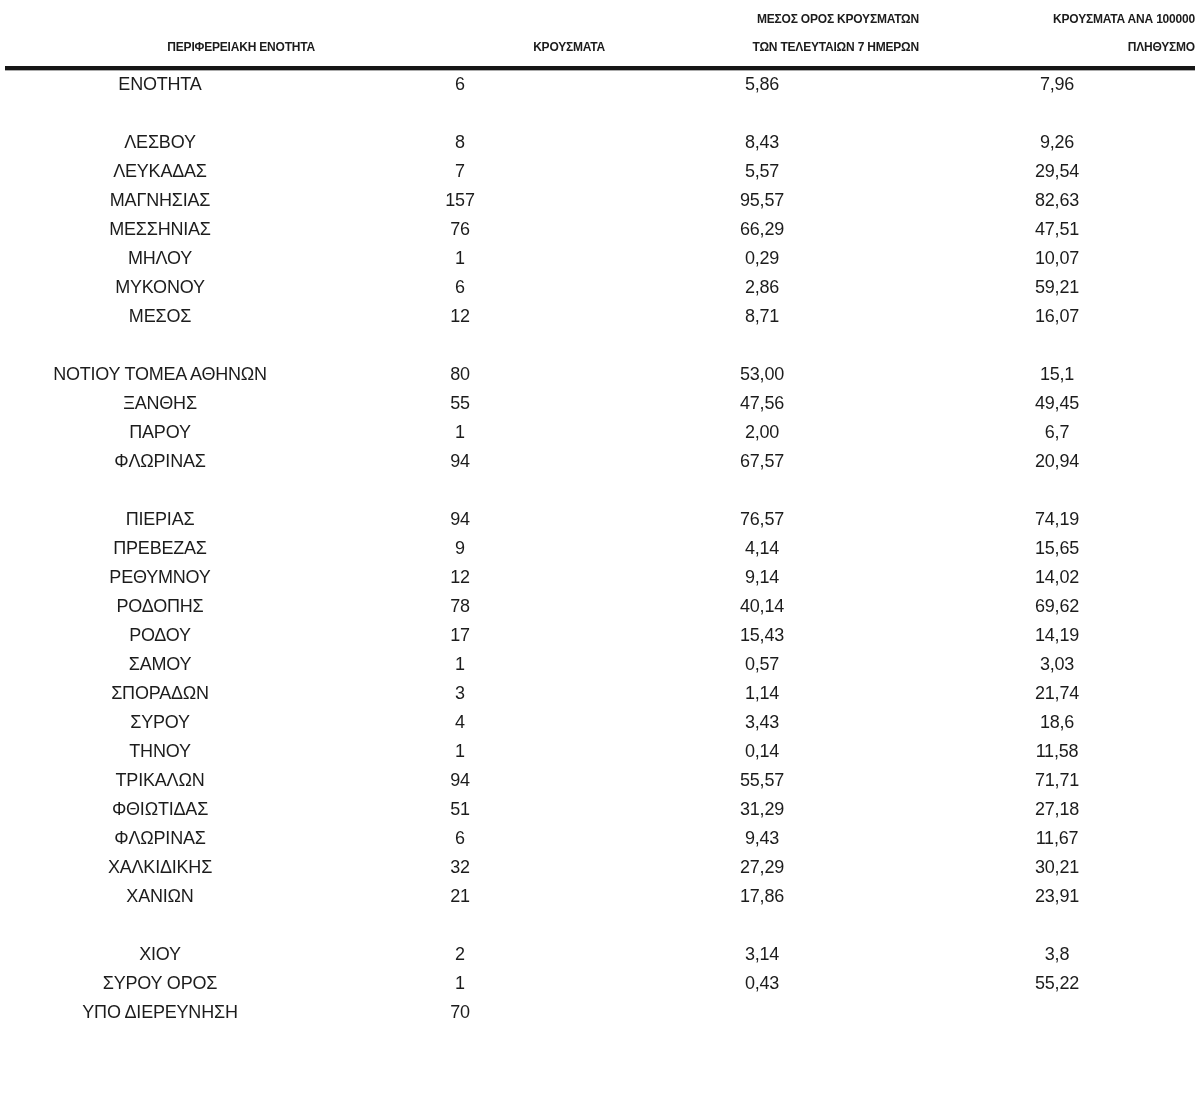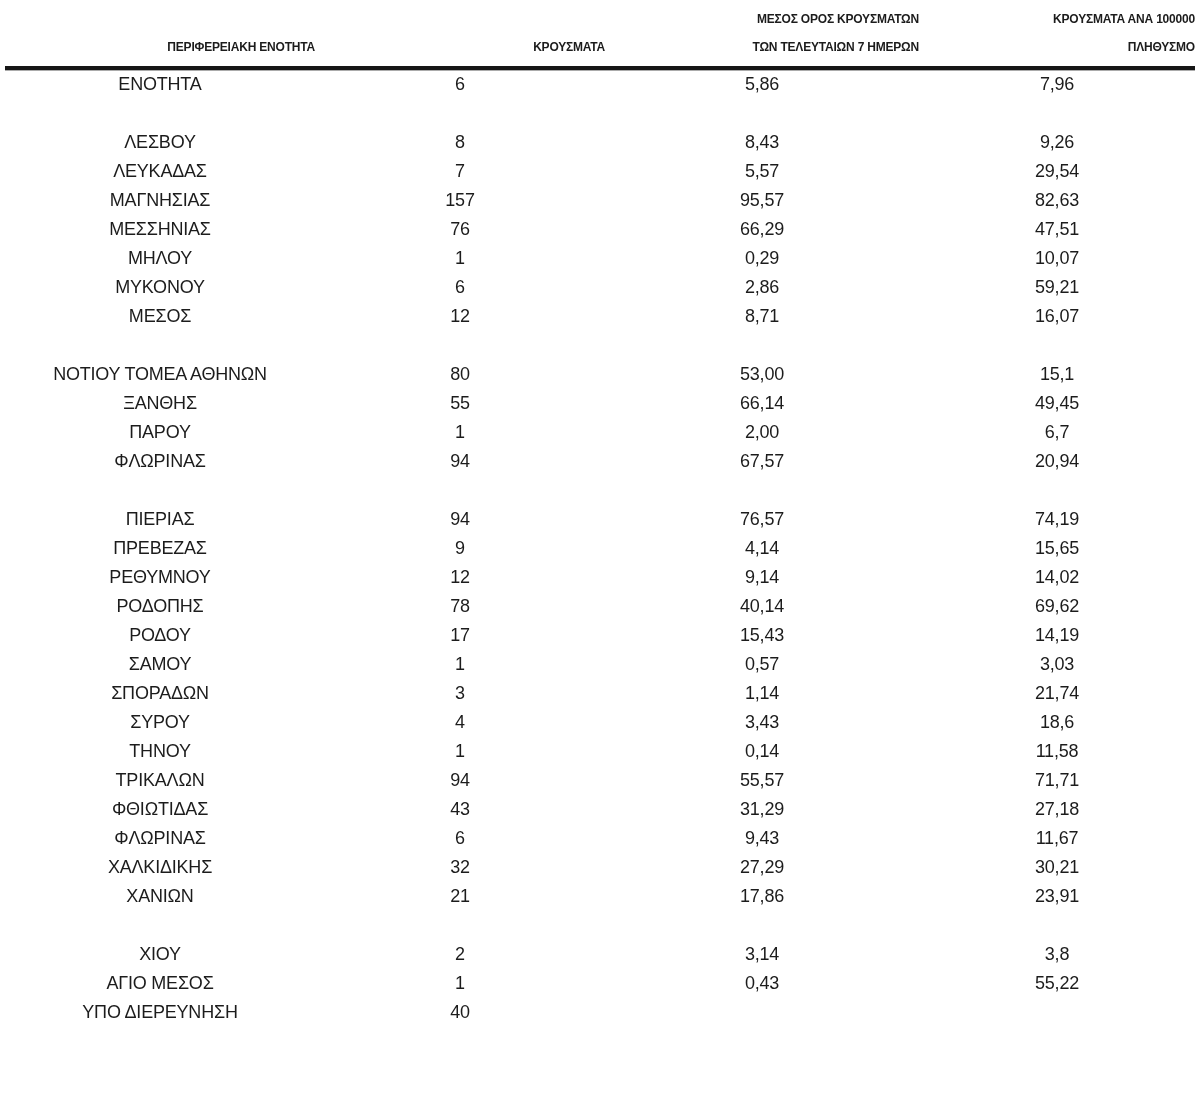--- a/index.html
+++ b/index.html
@@ -137,21 +137,21 @@
         </tr>
         <tr>
           <td>ΝΟΤΙΟΥ ΤΟΜΕΑ ΑΘΗΝΩΝ</td>
           <td>80</td>
           <td>53,00</td>
           <td>15,1</td>
         </tr>
         <tr>
           <td>ΞΑΝΘΗΣ</td>
           <td>55</td>
-          <td>66,14</td>
+          <td>47,56</td>
           <td>49,45</td>
         </tr>
         <tr>
           <td>ΠΑΡΟΥ</td>
           <td>1</td>
           <td>2,00</td>
           <td>6,7</td>
         </tr>
         <tr>
           <td>ΦΛΩΡΙΝΑΣ</td>
@@ -220,21 +220,21 @@
           <td>11,58</td>
         </tr>
         <tr>
           <td>ΤΡΙΚΑΛΩΝ</td>
           <td>94</td>
           <td>55,57</td>
           <td>71,71</td>
         </tr>
         <tr>
           <td>ΦΘΙΩΤΙΔΑΣ</td>
-          <td>43</td>
+          <td>51</td>
           <td>31,29</td>
           <td>27,18</td>
         </tr>
         <tr>
           <td>ΦΛΩΡΙΝΑΣ</td>
           <td>6</td>
           <td>9,43</td>
           <td>11,67</td>
         </tr>
         <tr>
@@ -255,26 +255,26 @@
           <td></td>
           <td></td>
         </tr>
         <tr>
           <td>ΧΙΟΥ</td>
           <td>2</td>
           <td>3,14</td>
           <td>3,8</td>
         </tr>
         <tr>
-          <td>ΑΓΙΟ ΜΕΣΟΣ</td>
+          <td>ΣΥΡΟΥ ΟΡΟΣ</td>
           <td>1</td>
           <td>0,43</td>
           <td>55,22</td>
         </tr>
         <tr>
           <td>ΥΠΟ ΔΙΕΡΕΥΝΗΣΗ</td>
-          <td>40</td>
+          <td>70</td>
           <td></td>
           <td></td>
         </tr>
       </tbody>
   </table>
 </div>
 
 </body></html>

